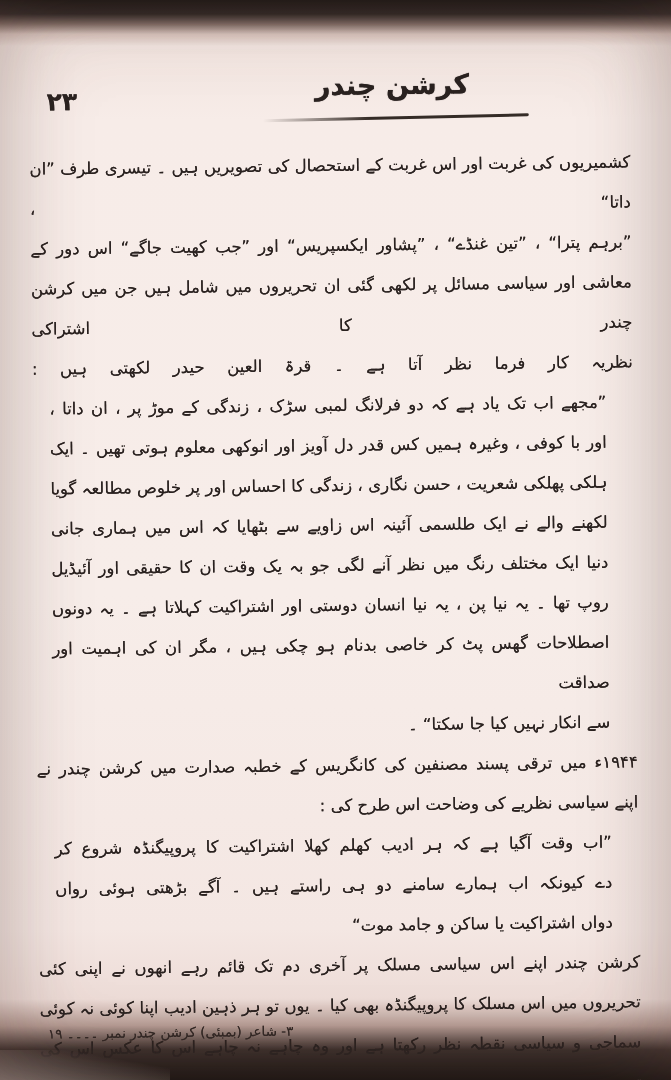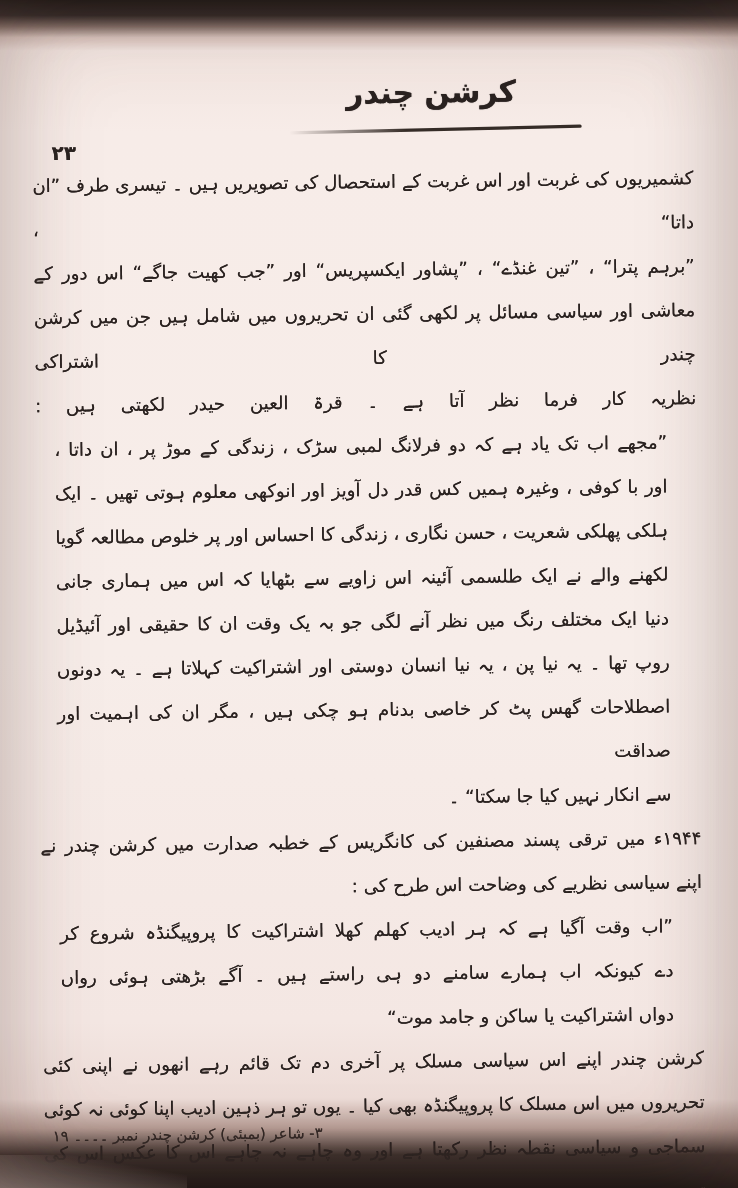--- a/index.html
+++ b/index.html
@@ -31,23 +31,22 @@
   }
 
   .content {
     position: absolute; inset: 0;
     transform: rotate(-0.7deg);
     color: #2a2220;
   }
 
   .page-number {
     position: absolute; top: 84px; left: 52px;
-    font-size: 18px; font-weight: bold;
+    font-size: 25px; font-weight: bold;
     text-shadow: 0 0 .6px rgba(42,34,32,.85);
-    margin-top: 42px;
   }
 
   .page-title {
     position: absolute; top: 70px; left: 0; right: 0;
     text-align: center;
   }
   .page-title .t {
     display: inline-block;
     transform: translateX(62px);
     font-size: 27px; font-weight: bold;

